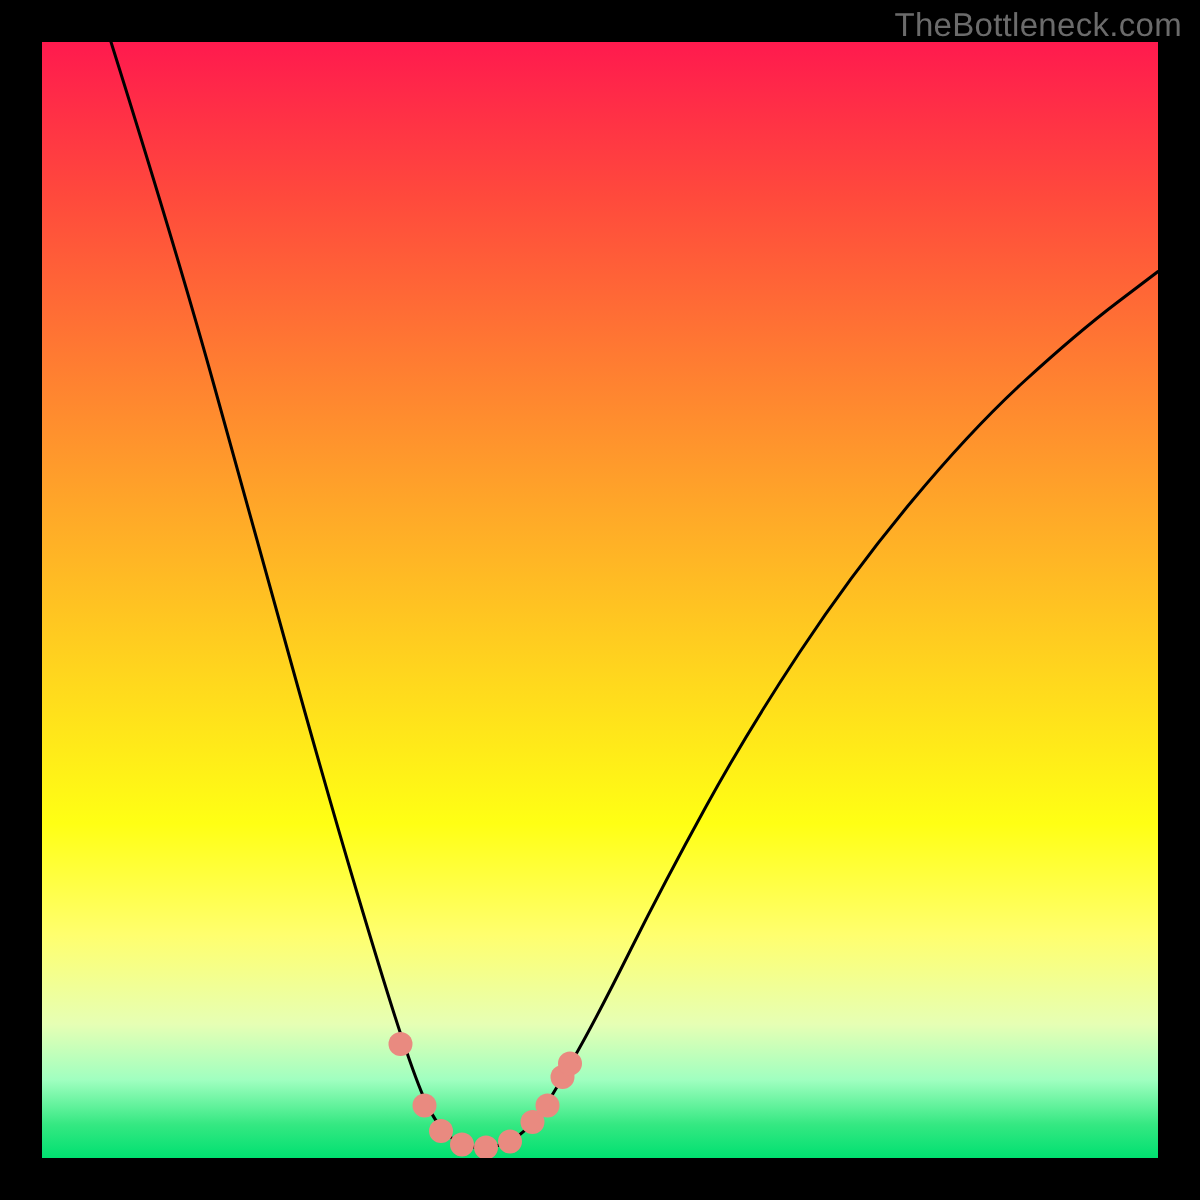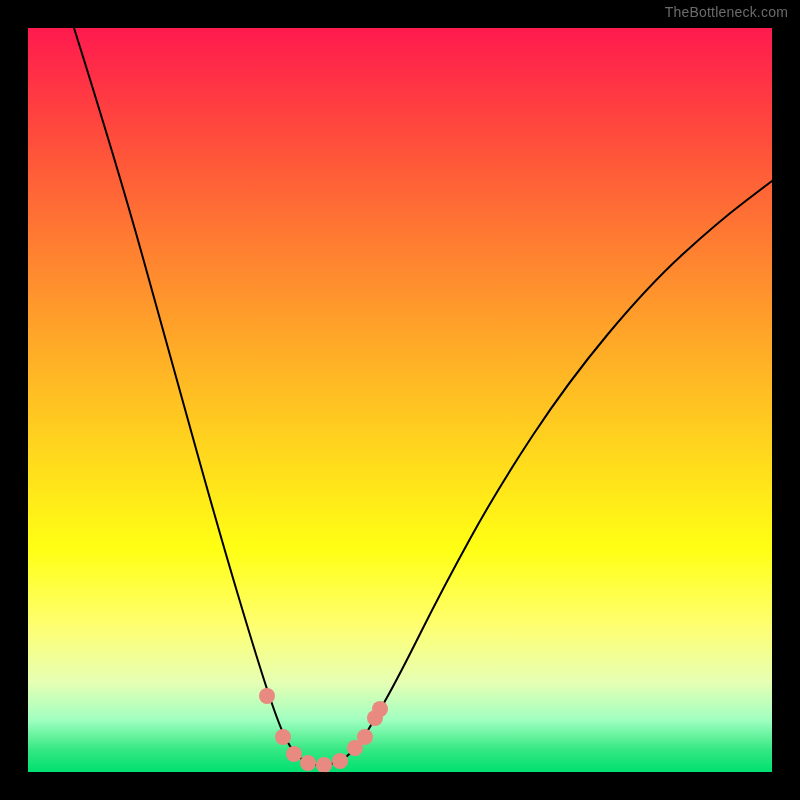--- a/index.html
+++ b/index.html
@@ -37,21 +37,21 @@
       #a0ffc0 93%,
       #35e882 97%,
       #00e070 100%
     );
   }
   .watermark {
     position: absolute;
     top: 4px;
     right: 12px;
     color: #6b6b6b;
-    font-size: 14px;
+    font-size: 22px;
     font-weight: 500;
     letter-spacing: 0.2px;
     user-select: none;
   }
   svg.curve {
     position: absolute;
     top: 0;
     left: 0;
     width: 744px;
     height: 744px;

